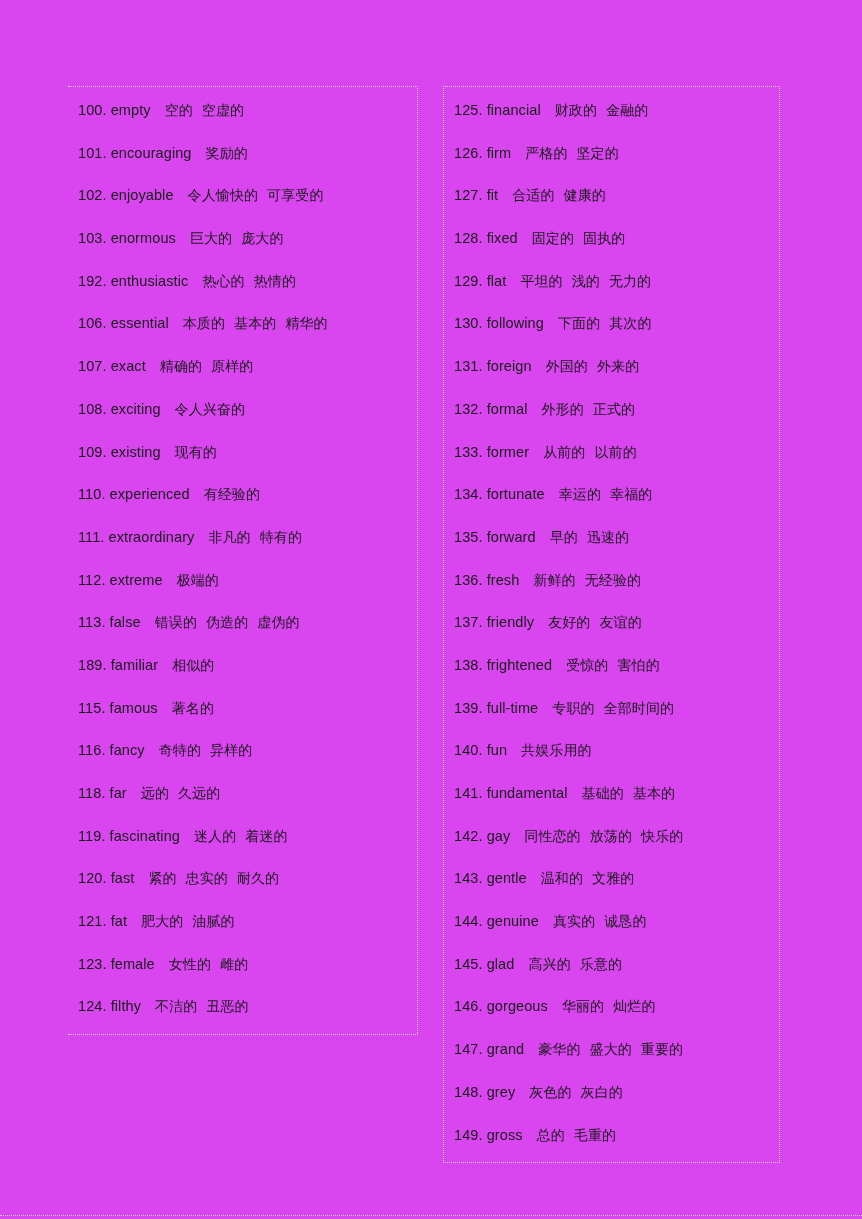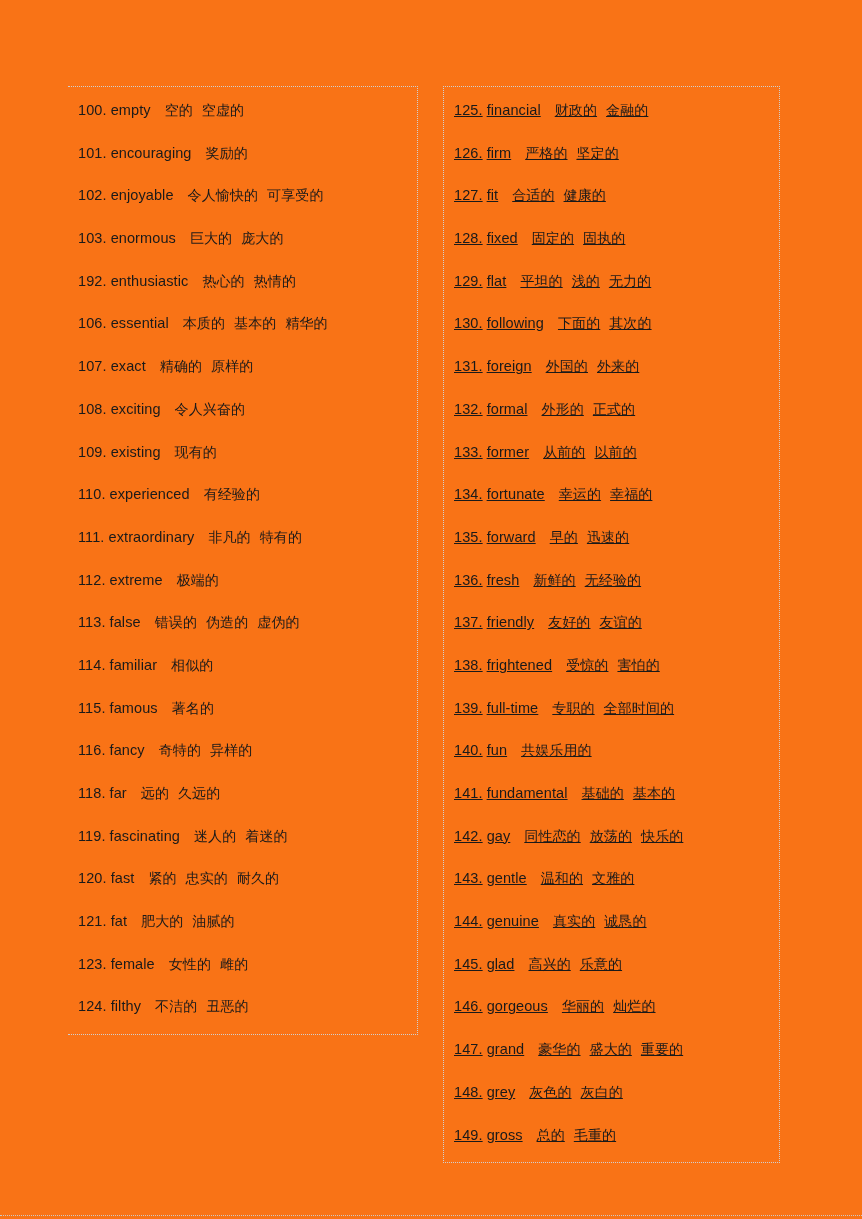--- a/index.html
+++ b/index.html
@@ -13,21 +13,21 @@
     position: relative;
     font-family: "Liberation Sans", "DejaVu Sans", sans-serif;
     color: #1a1a1a;
     overflow: hidden;
   }
 
   
   #page {
     position: absolute;
     inset: 0;
-    background: #f97316;
+    background: #d946ef;
   }
 
   
   #page-bottom-rule {
     position: absolute;
     left: 0;
     right: 0;
     bottom: 3px;
     height: 0;
     border-top: 1px dotted #c9c9c9;
@@ -45,21 +45,21 @@
 
   .vocab-column {
     box-sizing: border-box;
     border-top: 1px dotted #cfcfcf;
     border-right: 1px dotted #cfcfcf;
     border-bottom: 1px dotted #cfcfcf;
     padding-top: 2px;
     padding-bottom: 6px;
   }
   .vocab-column.left  { width: 350px; padding-left: 10px; }
-  .vocab-column.right { width: 337px; padding-left: 10px; border-left: 1px dotted #cfcfcf; margin-left: 25px; text-decoration: underline; }
+  .vocab-column.right { width: 337px; padding-left: 10px; border-left: 1px dotted #cfcfcf; margin-left: 25px; }
 
   .vocab-entry {
     height: 42.7px;
     line-height: 42.7px;
     font-size: 14.5px;
     white-space: nowrap;
     letter-spacing: 0.1px;
   }
 
   .entry-num {
@@ -93,21 +93,21 @@
         <div class="vocab-entry"><span class="entry-num">103.</span><span class="entry-word">enormous</span><span class="entry-defs"><span class="entry-def">巨大的</span><span class="entry-def">庞大的</span></span></div>
         <div class="vocab-entry"><span class="entry-num">192.</span><span class="entry-word">enthusiastic</span><span class="entry-defs"><span class="entry-def">热心的</span><span class="entry-def">热情的</span></span></div>
         <div class="vocab-entry"><span class="entry-num">106.</span><span class="entry-word">essential</span><span class="entry-defs"><span class="entry-def">本质的</span><span class="entry-def">基本的</span><span class="entry-def">精华的</span></span></div>
         <div class="vocab-entry"><span class="entry-num">107.</span><span class="entry-word">exact</span><span class="entry-defs"><span class="entry-def">精确的</span><span class="entry-def">原样的</span></span></div>
         <div class="vocab-entry"><span class="entry-num">108.</span><span class="entry-word">exciting</span><span class="entry-defs"><span class="entry-def">令人兴奋的</span></span></div>
         <div class="vocab-entry"><span class="entry-num">109.</span><span class="entry-word">existing</span><span class="entry-defs"><span class="entry-def">现有的</span></span></div>
         <div class="vocab-entry"><span class="entry-num">110.</span><span class="entry-word">experienced</span><span class="entry-defs"><span class="entry-def">有经验的</span></span></div>
         <div class="vocab-entry"><span class="entry-num">111.</span><span class="entry-word">extraordinary</span><span class="entry-defs"><span class="entry-def">非凡的</span><span class="entry-def">特有的</span></span></div>
         <div class="vocab-entry"><span class="entry-num">112.</span><span class="entry-word">extreme</span><span class="entry-defs"><span class="entry-def">极端的</span></span></div>
         <div class="vocab-entry"><span class="entry-num">113.</span><span class="entry-word">false</span><span class="entry-defs"><span class="entry-def">错误的</span><span class="entry-def">伪造的</span><span class="entry-def">虚伪的</span></span></div>
-        <div class="vocab-entry"><span class="entry-num">114.</span><span class="entry-word">familiar</span><span class="entry-defs"><span class="entry-def">相似的</span></span></div>
+        <div class="vocab-entry"><span class="entry-num">189.</span><span class="entry-word">familiar</span><span class="entry-defs"><span class="entry-def">相似的</span></span></div>
         <div class="vocab-entry"><span class="entry-num">115.</span><span class="entry-word">famous</span><span class="entry-defs"><span class="entry-def">著名的</span></span></div>
         <div class="vocab-entry"><span class="entry-num">116.</span><span class="entry-word">fancy</span><span class="entry-defs"><span class="entry-def">奇特的</span><span class="entry-def">异样的</span></span></div>
         <div class="vocab-entry"><span class="entry-num">118.</span><span class="entry-word">far</span><span class="entry-defs"><span class="entry-def">远的</span><span class="entry-def">久远的</span></span></div>
         <div class="vocab-entry"><span class="entry-num">119.</span><span class="entry-word">fascinating</span><span class="entry-defs"><span class="entry-def">迷人的</span><span class="entry-def">着迷的</span></span></div>
         <div class="vocab-entry"><span class="entry-num">120.</span><span class="entry-word">fast</span><span class="entry-defs"><span class="entry-def">紧的</span><span class="entry-def">忠实的</span><span class="entry-def">耐久的</span></span></div>
         <div class="vocab-entry"><span class="entry-num">121.</span><span class="entry-word">fat</span><span class="entry-defs"><span class="entry-def">肥大的</span><span class="entry-def">油腻的</span></span></div>
         <div class="vocab-entry"><span class="entry-num">123.</span><span class="entry-word">female</span><span class="entry-defs"><span class="entry-def">女性的</span><span class="entry-def">雌的</span></span></div>
         <div class="vocab-entry"><span class="entry-num">124.</span><span class="entry-word">filthy</span><span class="entry-defs"><span class="entry-def">不洁的</span><span class="entry-def">丑恶的</span></span></div>
       </div>
 

